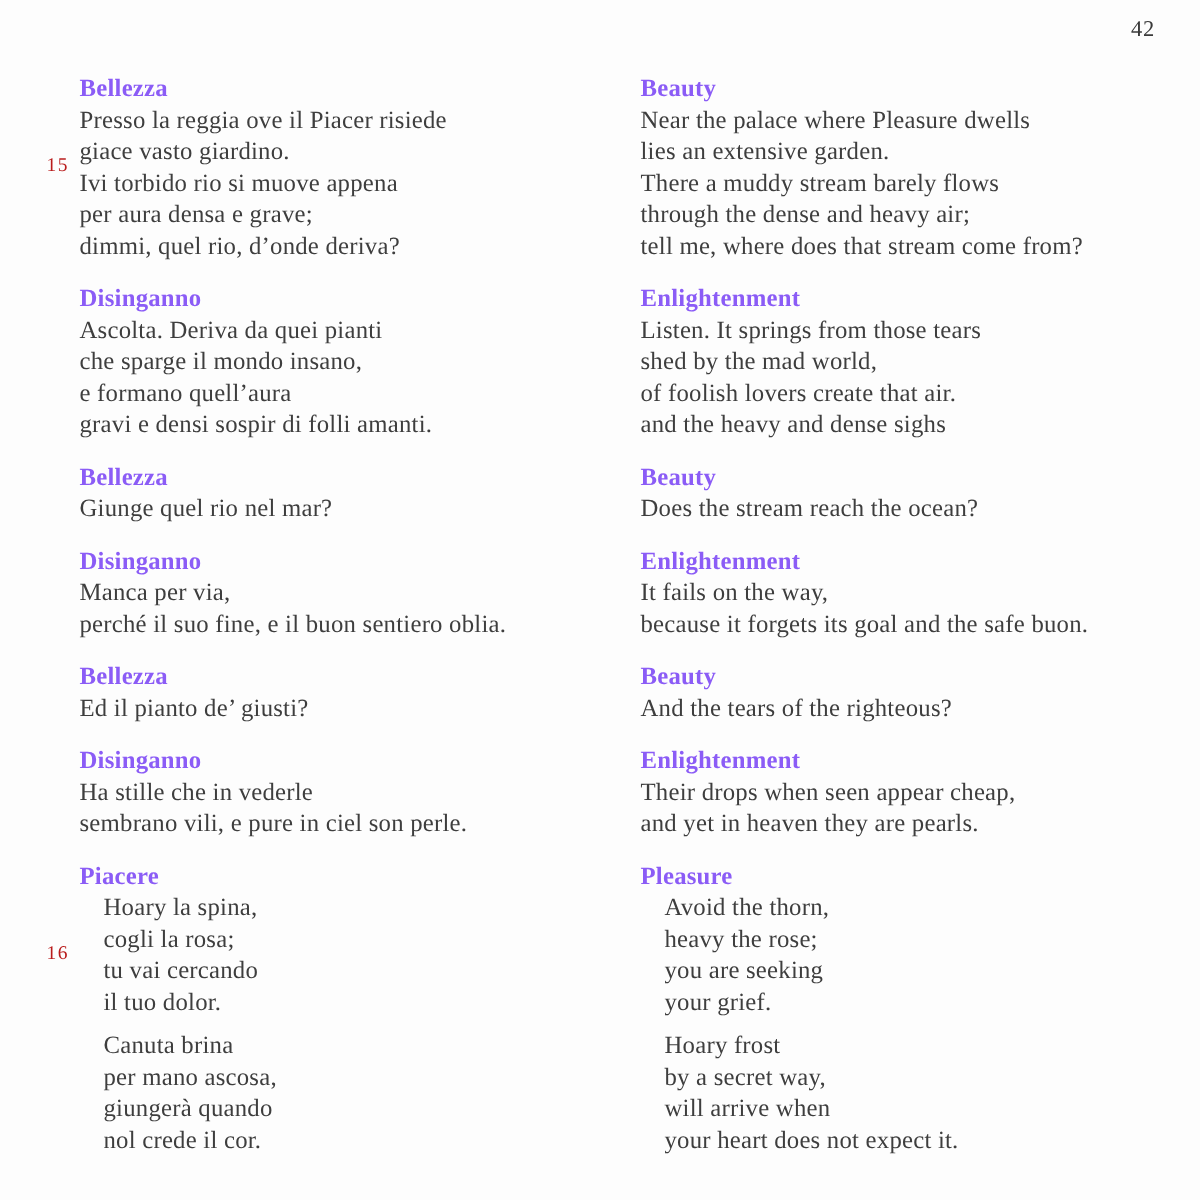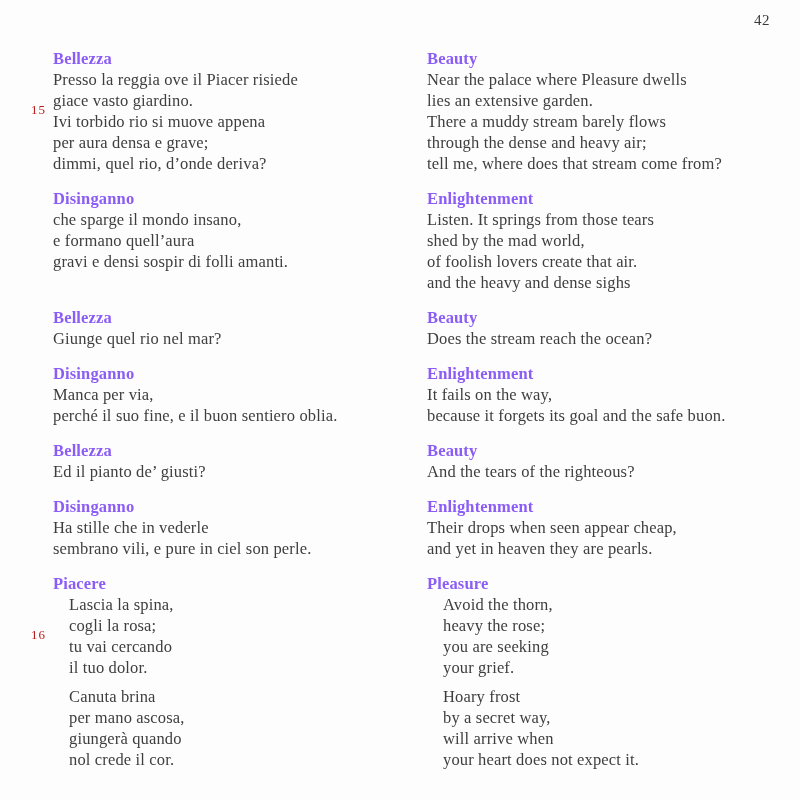--- a/index.html
+++ b/index.html
@@ -104,20 +104,21 @@
         <div class="line">lies an extensive garden.</div>
         <div class="line">There a muddy stream barely flows</div>
         <div class="line">through the dense and heavy air;</div>
         <div class="line">tell me, where does that stream come from?</div>
       </div>
     </section>
 
     <section class="block">
       <div class="col left">
         <h3 class="speaker">Disinganno</h3>
+        <div class="line">Ascolta. Deriva da quei pianti</div>
         <div class="line">che sparge il mondo insano,</div>
         <div class="line">e formano quell’aura</div>
         <div class="line">gravi e densi sospir di folli amanti.</div>
       </div>
       <div class="col right">
         <h3 class="speaker">Enlightenment</h3>
         <div class="line">Listen. It springs from those tears</div>
         <div class="line">shed by the mad world,</div>
         <div class="line">of foolish lovers create that air.</div>
         <div class="line">and the heavy and dense sighs</div>
@@ -170,21 +171,21 @@
         <div class="line">Their drops when seen appear cheap,</div>
         <div class="line">and yet in heaven they are pearls.</div>
       </div>
     </section>
 
     <section class="block verse">
       <span class="margin-num">16</span>
       <div class="col left">
         <h3 class="speaker">Piacere</h3>
         <div class="stanza">
-          <div class="line">Lascia la spina,</div>
+          <div class="line">Hoary la spina,</div>
           <div class="line">cogli la rosa;</div>
           <div class="line">tu vai cercando</div>
           <div class="line">il tuo dolor.</div>
         </div>
         <div class="stanza stanza2">
           <div class="line">Canuta brina</div>
           <div class="line">per mano ascosa,</div>
           <div class="line">giungerà quando</div>
           <div class="line">nol crede il cor.</div>
         </div>

